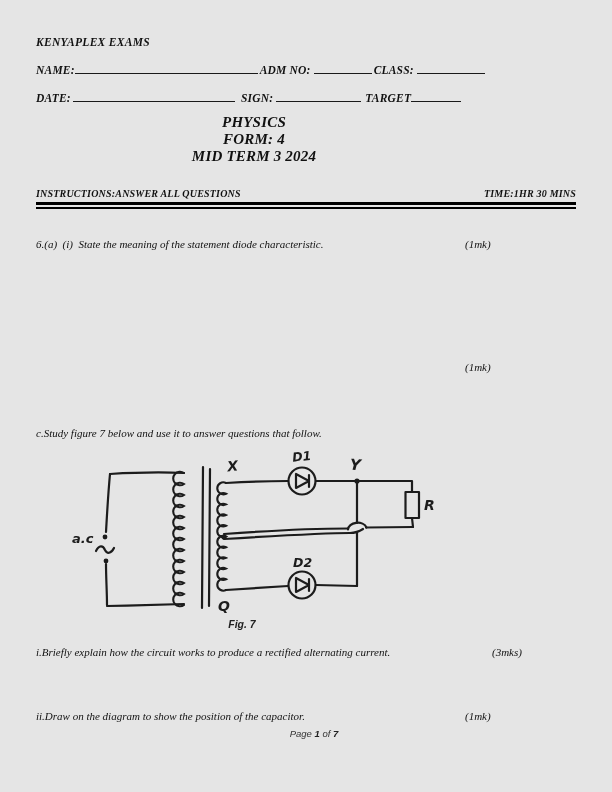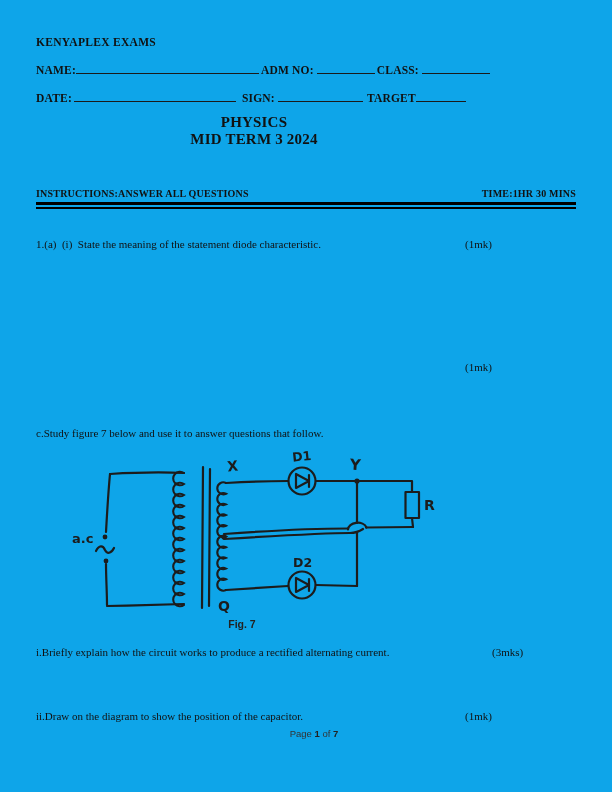--- a/index.html
+++ b/index.html
@@ -1,18 +1,18 @@
 <!DOCTYPE html>
 <html><head>
 <meta charset="utf-8">
 <style>
   html,body{margin:0;padding:0;background:#ffffff;}
   .page{
-    position:relative;width:612px;height:792px;background:#0ea5e9;
-    font-family:"Liberation Serif",serif;color:#111;overflow:hidden;
+    position:relative;width:612px;height:792px;background:#e5e5e5;
+    font-family:"Liberation Serif",serif;color:#111;overflow:hidden;font-style:italic;
   }
   .abs{position:absolute;}
   .school{left:36px;top:36px;font-size:11.5px;font-weight:bold;letter-spacing:.3px;}
   .field-row{left:36px;width:545px;display:flex;align-items:baseline;
     font-size:11.5px;font-weight:bold;letter-spacing:.2px;}
   .row1{top:62px;}
   .row2{top:90px;}
   .fill-line{display:inline-block;height:11px;border-bottom:1.2px solid #1a1a1a;}
   .title-block{left:0;top:114px;width:508px;text-align:center;
     font-size:15px;font-weight:bold;line-height:17px;letter-spacing:.2px;}
@@ -54,35 +54,36 @@
     <span>DATE:</span>
     <span class="fill-line" style="width:162px;margin-left:2px"></span>
     <span style="margin-left:6px">SIGN:</span>
     <span class="fill-line" style="width:85px;margin-left:3px"></span>
     <span style="margin-left:4px">TARGET</span>
     <span class="fill-line" style="width:50px"></span>
   </div>
 
   <div class="abs title-block">
     <div>PHYSICS</div>
+    <div>FORM: 4</div>
     <div>MID TERM 3 2024</div>
   </div>
 
   <div class="abs instr-row">
     <span>INSTRUCTIONS:ANSWER ALL QUESTIONS</span>
     <span>TIME:1HR 30 MINS</span>
   </div>
 
   <div class="abs rule-wrap">
     <div class="rule"></div>
     <div class="rule"></div>
   </div>
 
   <div class="abs q-row" style="top:238px">
-    <span class="q-text">1.(a)  (i)  State the meaning of the statement diode characteristic.</span>
+    <span class="q-text">6.(a)  (i)  State the meaning of the statement diode characteristic.</span>
     <span class="q-marks" style="left:429px">(1mk)</span>
   </div>
 
 
   <div class="abs q-row" style="top:361px">
     <span class="q-marks" style="left:429px">(1mk)</span>
   </div>
 
   <div class="abs q-row" style="top:427px">
     <span class="q-text">c.Study figure 7 below and use it to answer questions that follow.</span>

